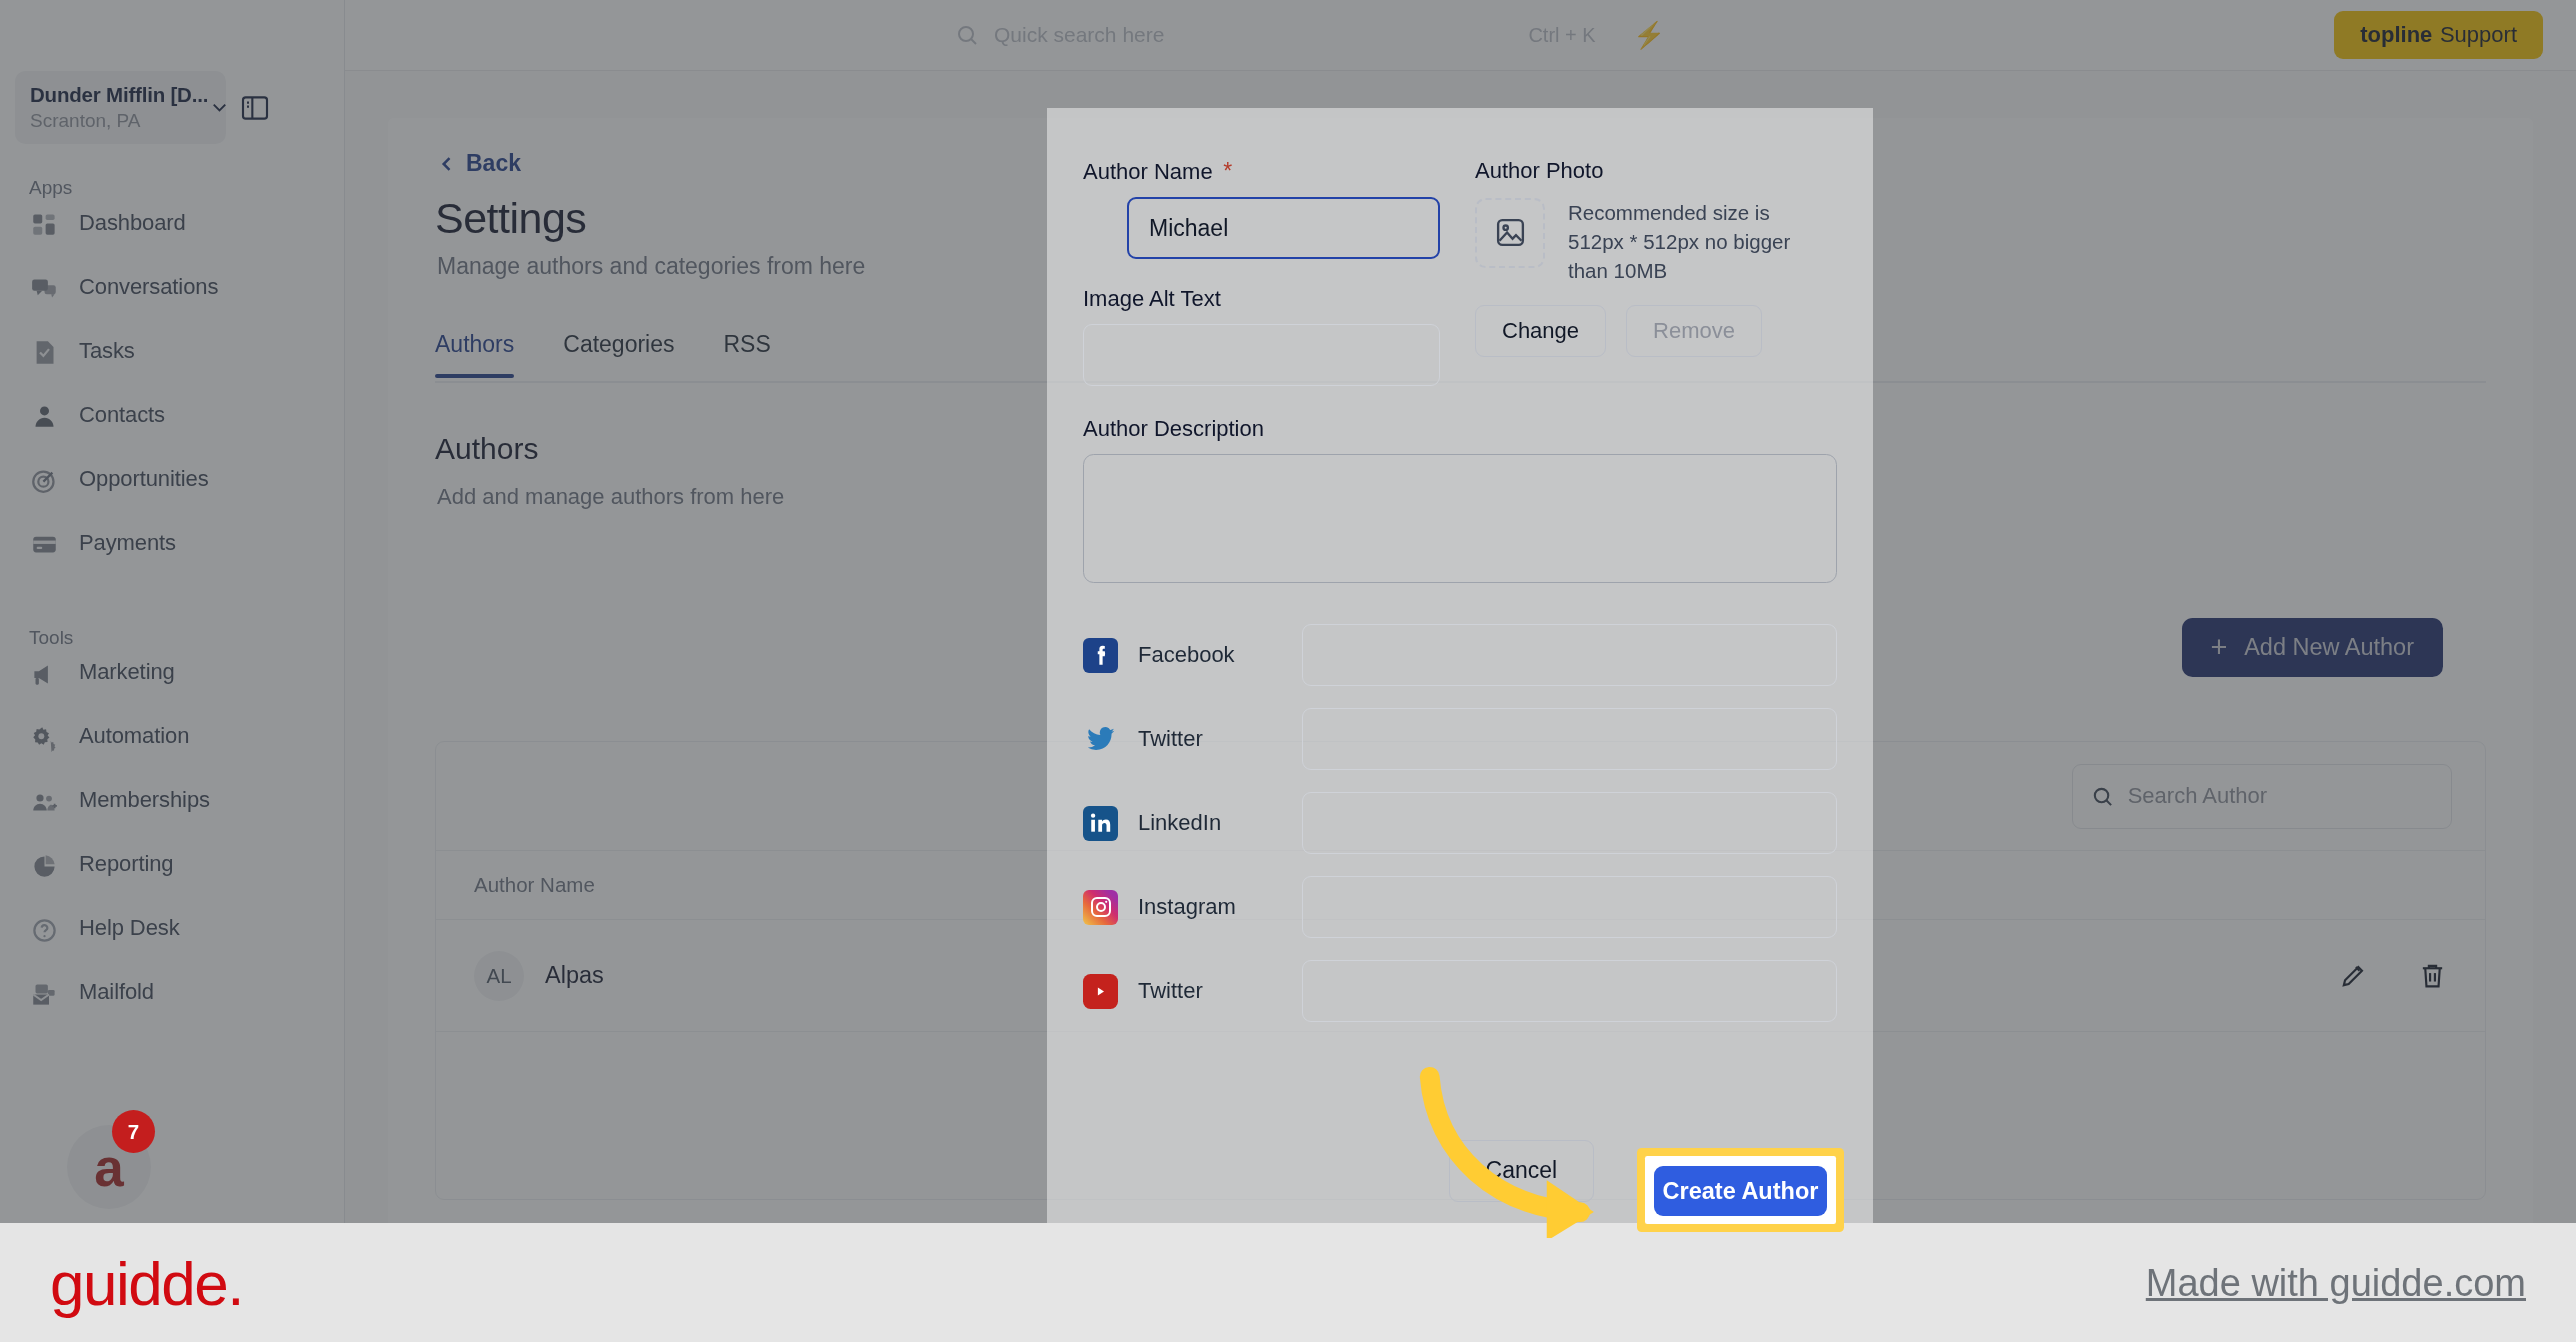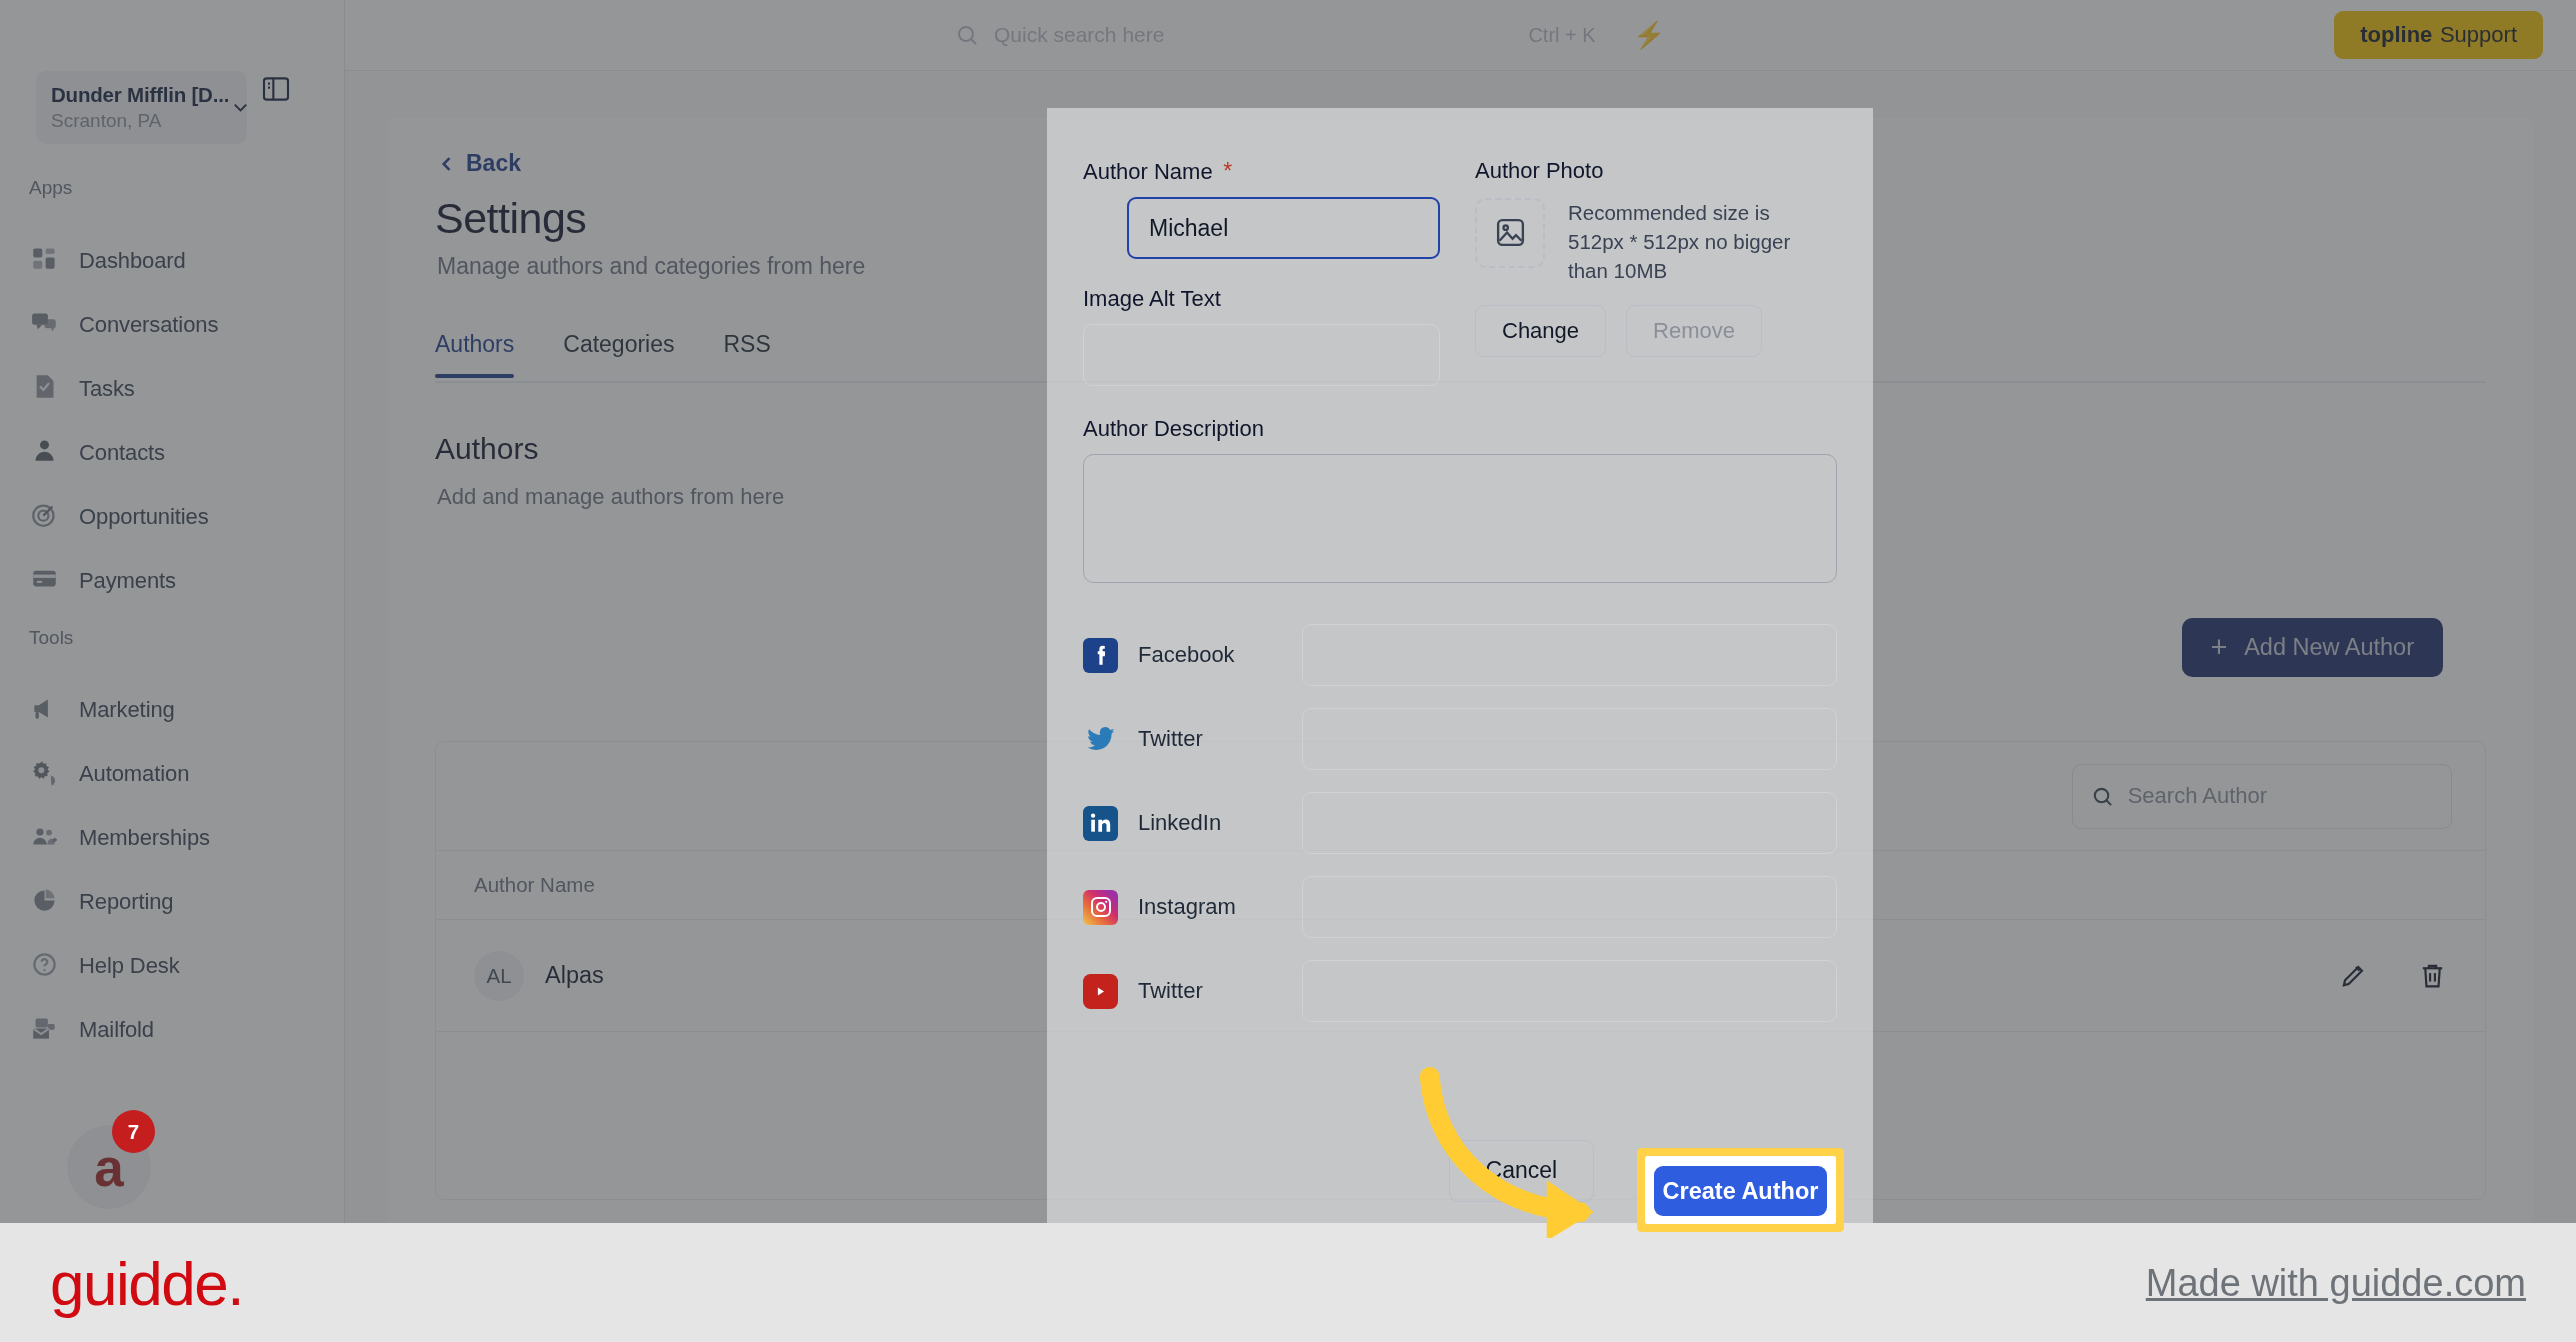--- a/index.html
+++ b/index.html
@@ -12,34 +12,34 @@
 
   
   .app { position: absolute; inset: 0 0 120px 0; background: #ffffff; overflow: hidden; }
 
   
   .sidebar {
     position: absolute; left: 0; top: 0; width: 345px; height: 1223px;
     background: #ffffff; border-right: 0.8px solid #e5e7eb;
     padding-top: 71px;
   }
-  .loc-row { display: flex; align-items: flex-start; padding: 0 36px; gap: 10.6px; }
+  .loc-row { display: flex; align-items: center; padding: 0 15px; gap: 10.6px; }
   .loc-card {
     flex: 0 0 auto; width: 211px; background: #f1f2f4; border-radius: 10.6px;
     padding: 12px 15px; display: flex; align-items: center; justify-content: space-between;
   }
   .loc-name { font-size: 20.5px; font-weight: 700; color: #16213e; letter-spacing: -0.2px;
     white-space: nowrap; overflow: hidden; }
   .loc-sub { font-size: 19px; color: #8b8f99; margin-top: 3px; }
   .chev { width: 23px; height: 23px; flex: 0 0 auto; }
   .panel-toggle { width: 36px; height: 36px; display: flex; align-items: center; justify-content: center; }
 
   .nav-section { font-size: 19px; color: #6b7280; padding: 0 29px; margin-top: 33px; margin-bottom: 10.6px; }
   .nav-item {
-    display: flex; align-items: flex-end; gap: 20px; height: 64px;
+    display: flex; align-items: flex-start; gap: 20px; height: 64px;
     padding: 0 29px; position: relative;
   }
   .nav-item .ico { width: 30px; height: 30px; flex: 0 0 auto; display:flex; align-items:center; justify-content:center; }
   .nav-item .lbl { font-size: 22px; color: #3a4354; letter-spacing: -0.1px; }
   .nav-item.active { background: #eef0f4; }
   .nav-item.active::before {
     content: ""; position: absolute; left: 0; top: 0; bottom: 0; width: 5.3px; background: #1e40af;
   }
   .nav-item.active .lbl { color: #16213e; font-weight: 400; }
   .nav-badge {

